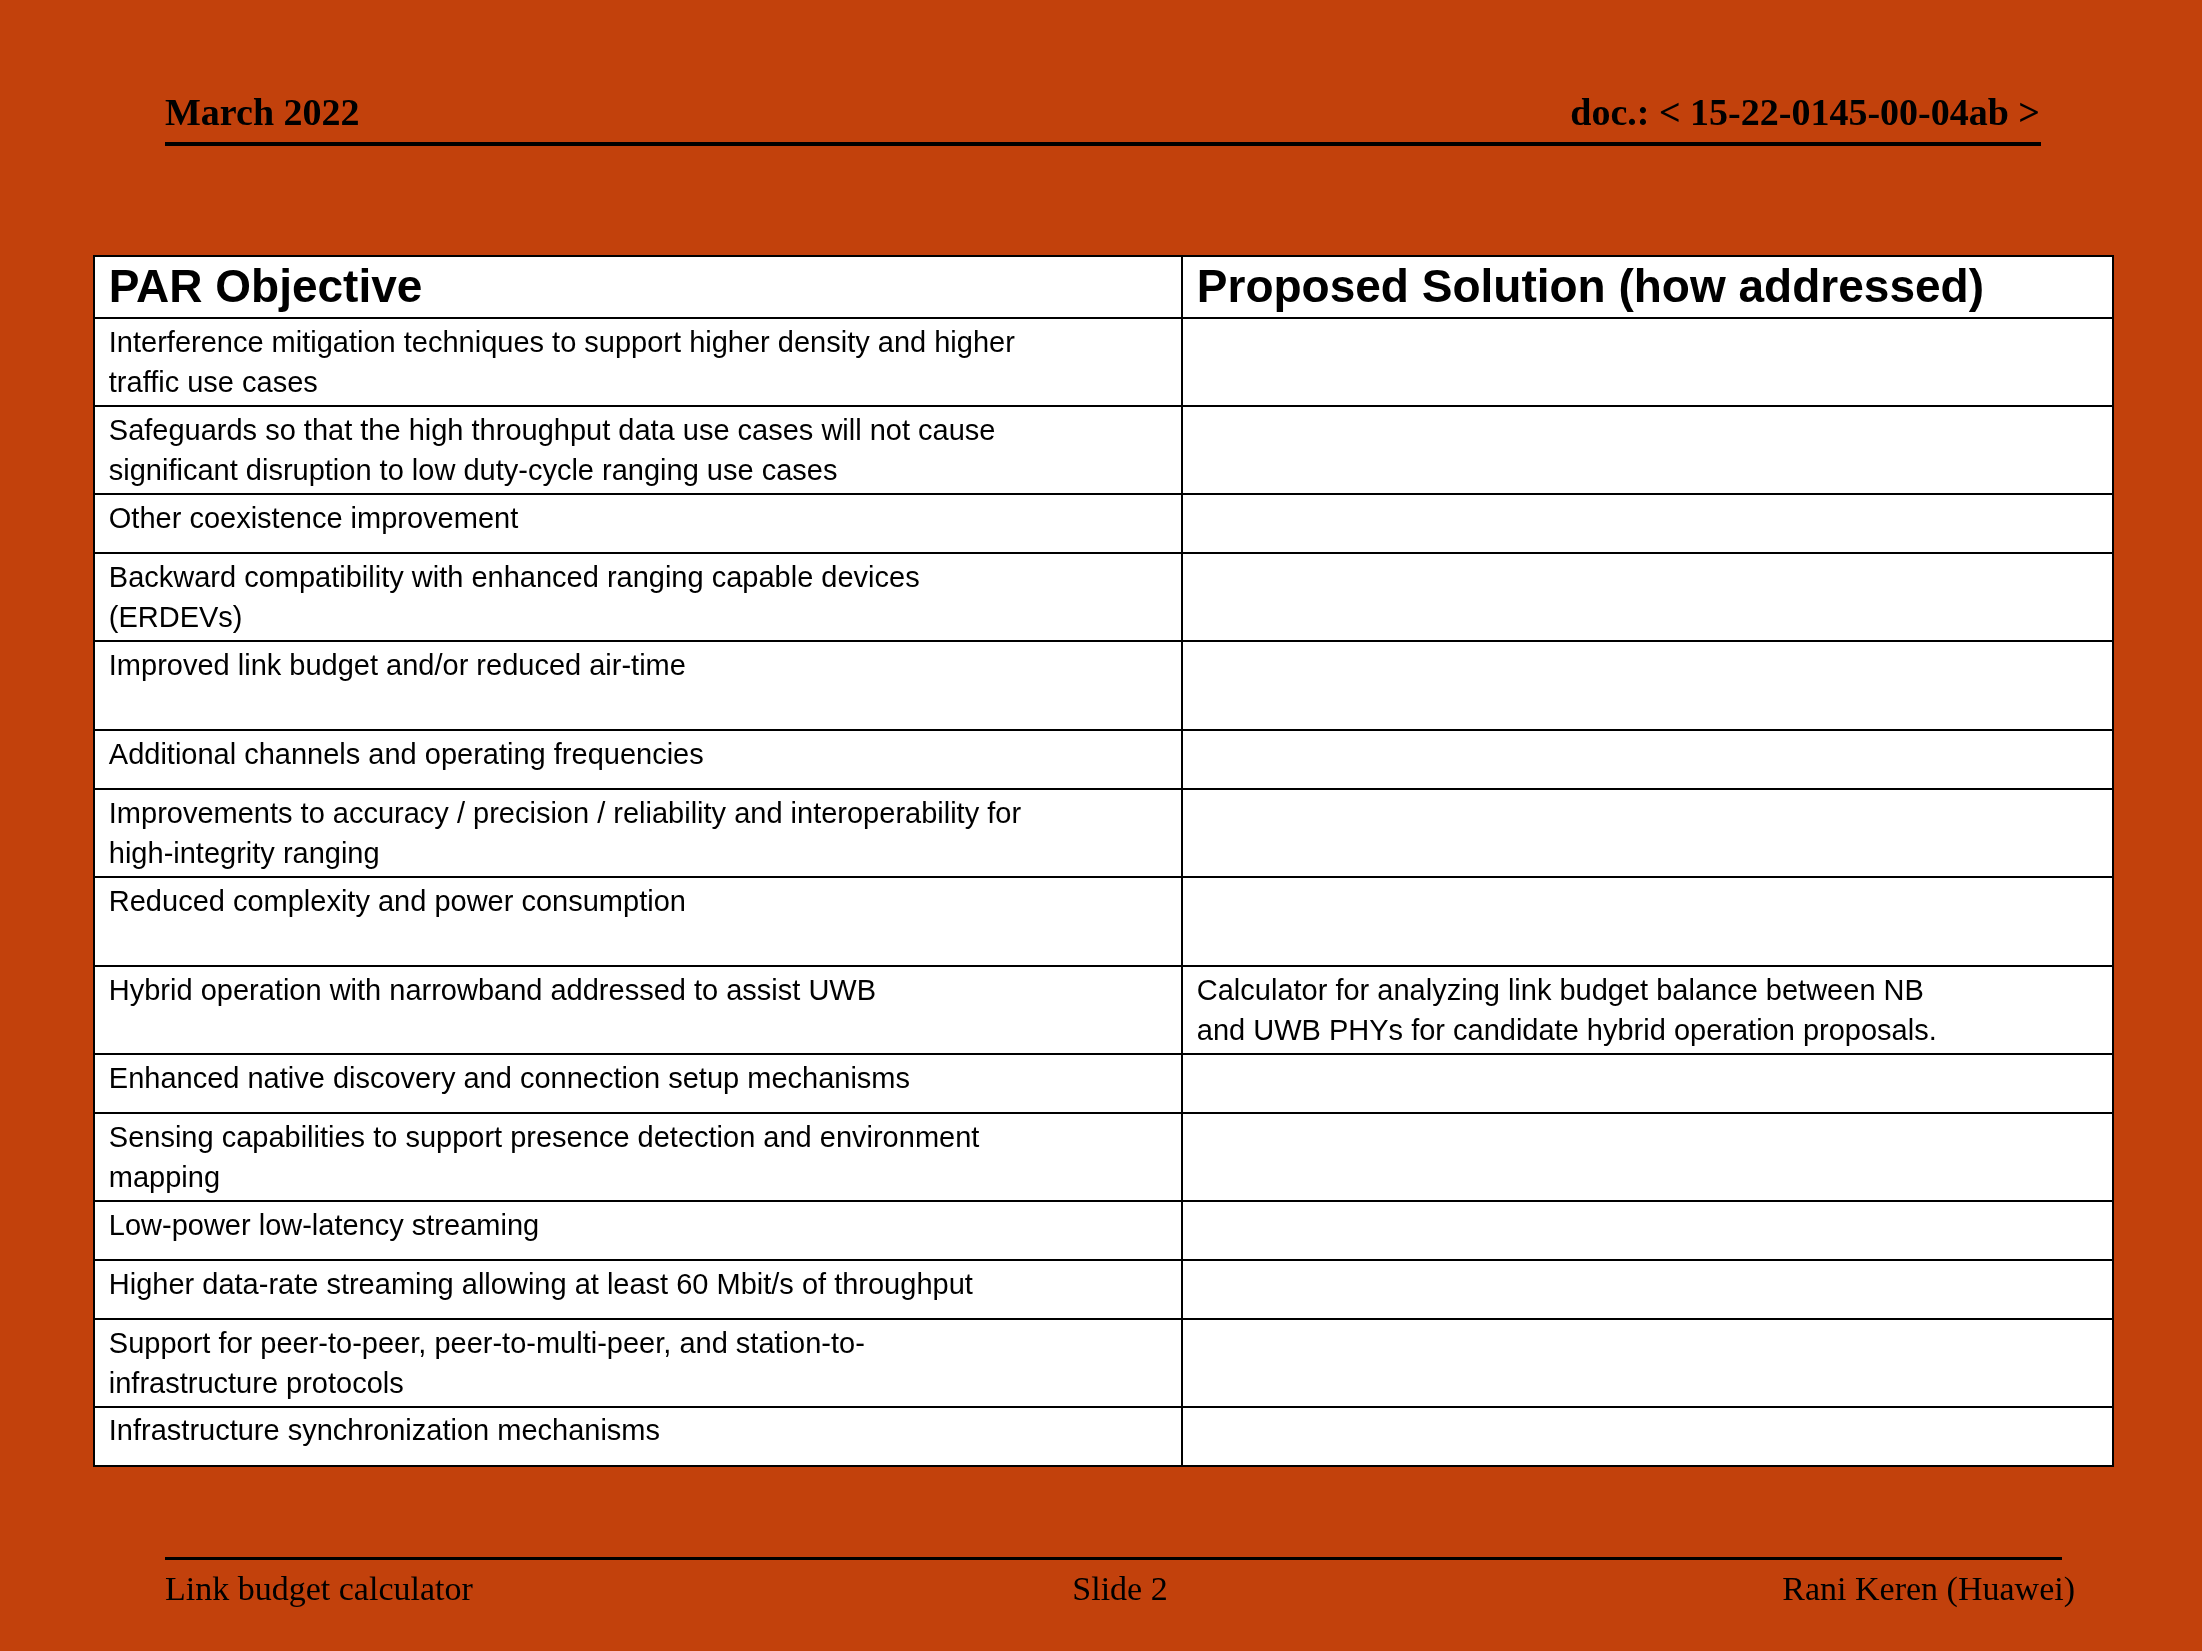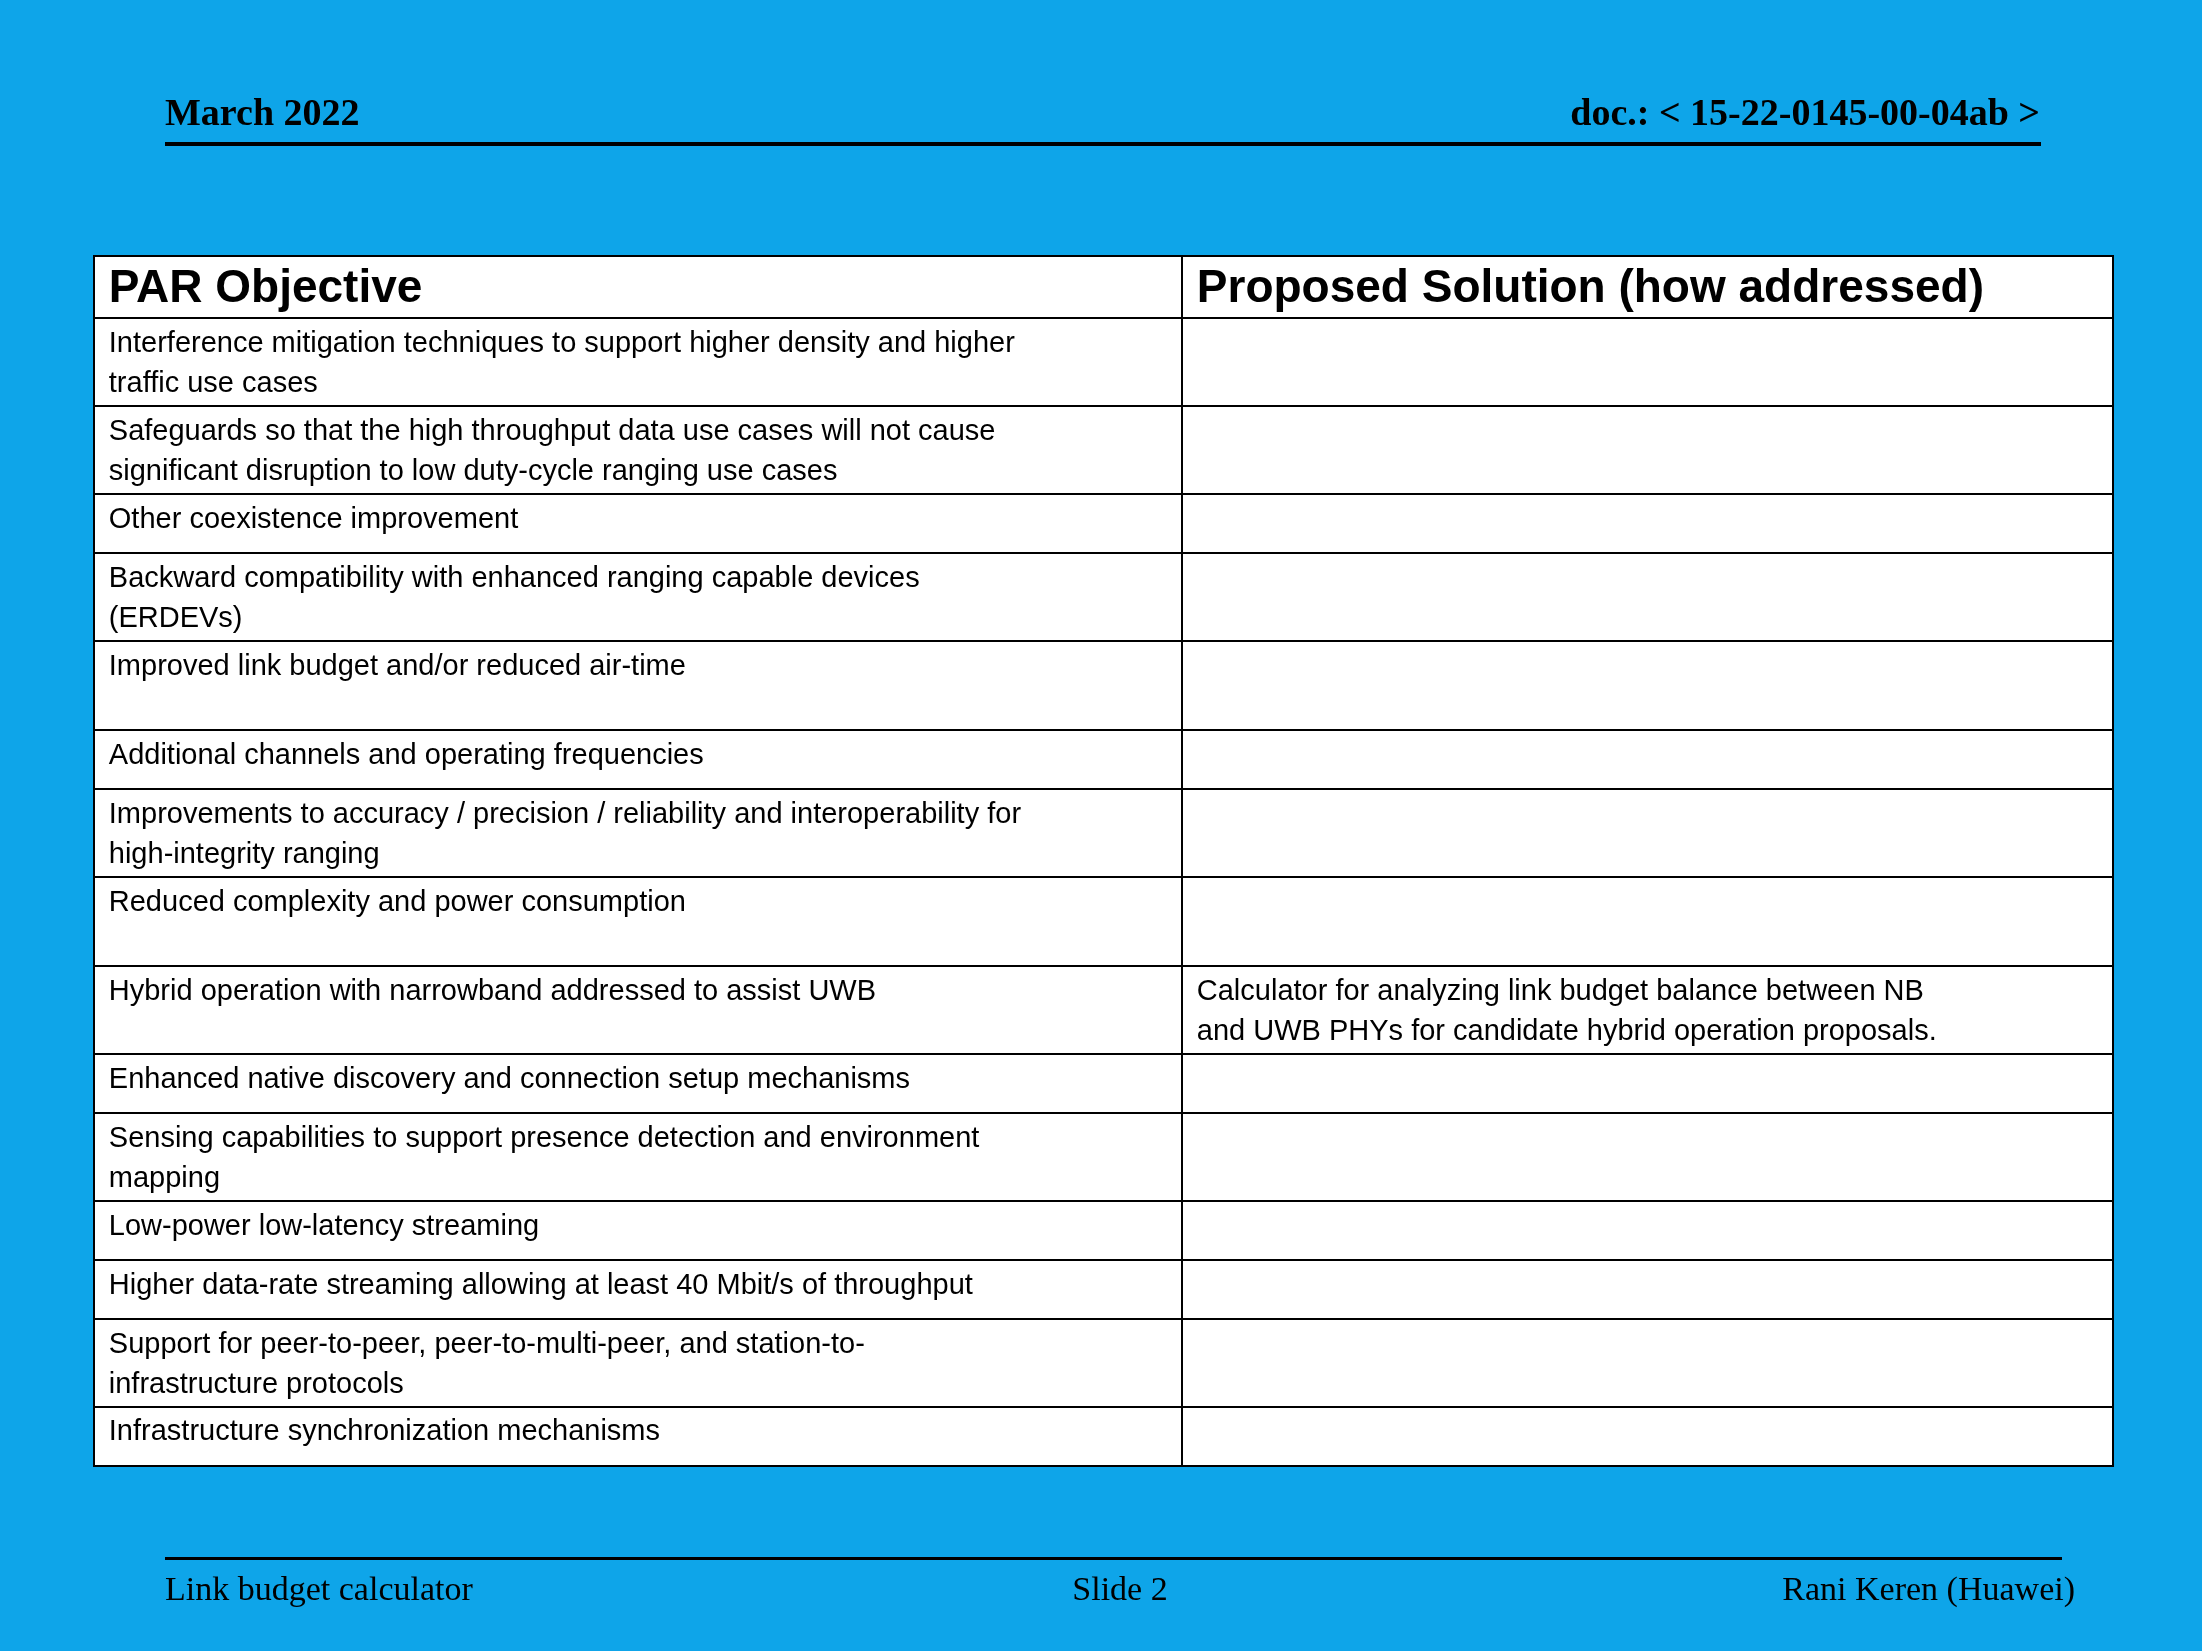--- a/index.html
+++ b/index.html
@@ -4,21 +4,21 @@
 <style>
   html, body {
     margin: 0;
     padding: 0;
     background: #ffffff;
   }
   .page {
     position: relative;
     width: 2203px;
     height: 1652px;
-    background: #0ea5e9;
+    background: #c2410c;
     color: #000000;
     overflow: hidden;
   }
 
   
   .hdr-date {
     position: absolute;
     left: 165px;
     top: 93px;
     font: bold 38px/1.0 "Liberation Serif", "DejaVu Serif", serif;
@@ -162,21 +162,21 @@
       <tr class="rh-2">
         <td>Sensing capabilities to support presence detection and environment
 mapping</td>
         <td></td>
       </tr>
       <tr class="rh-1">
         <td>Low-power low-latency streaming</td>
         <td></td>
       </tr>
       <tr class="rh-1">
-        <td>Higher data-rate streaming allowing at least 40 Mbit/s of throughput</td>
+        <td>Higher data-rate streaming allowing at least 60 Mbit/s of throughput</td>
         <td></td>
       </tr>
       <tr class="rh-2">
         <td>Support for peer-to-peer, peer-to-multi-peer, and station-to-
 infrastructure protocols</td>
         <td></td>
       </tr>
       <tr class="rh-1">
         <td>Infrastructure synchronization mechanisms</td>
         <td></td>

